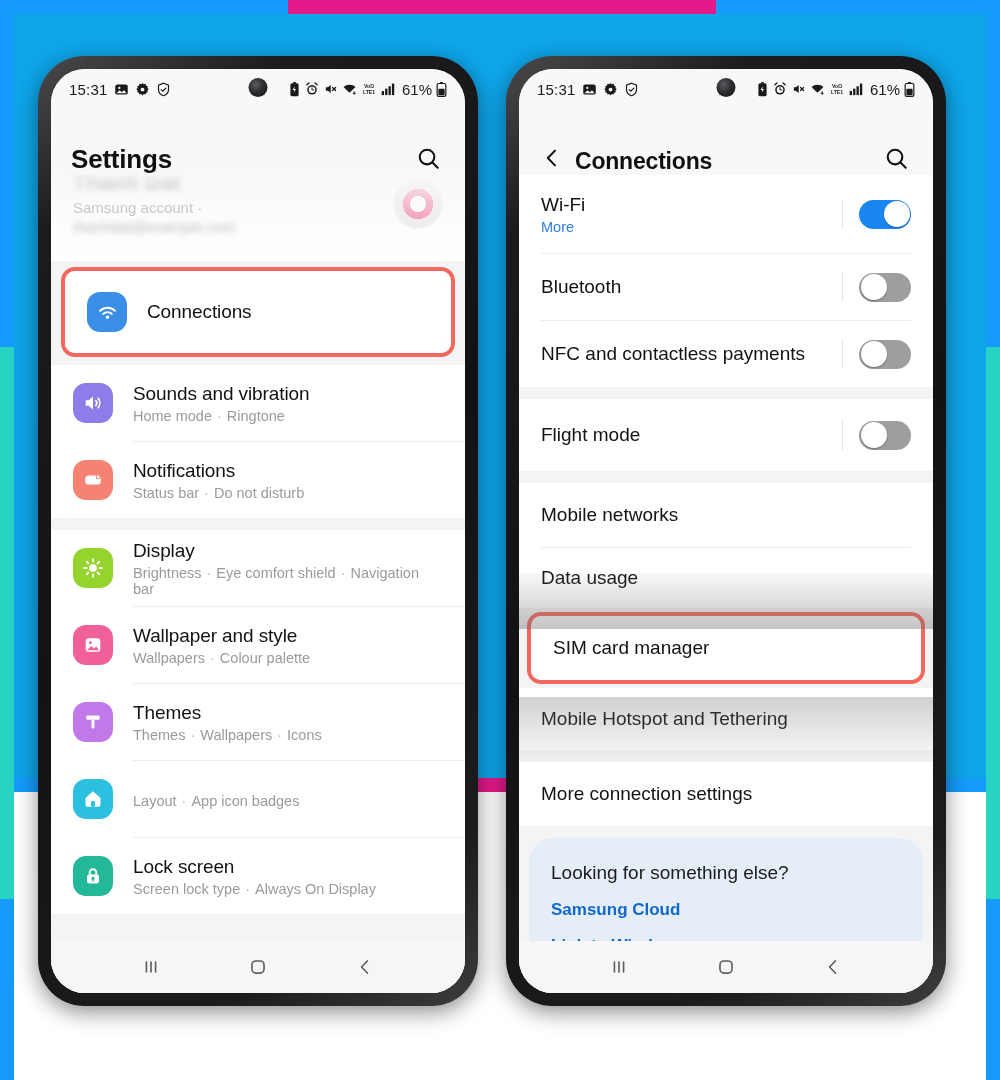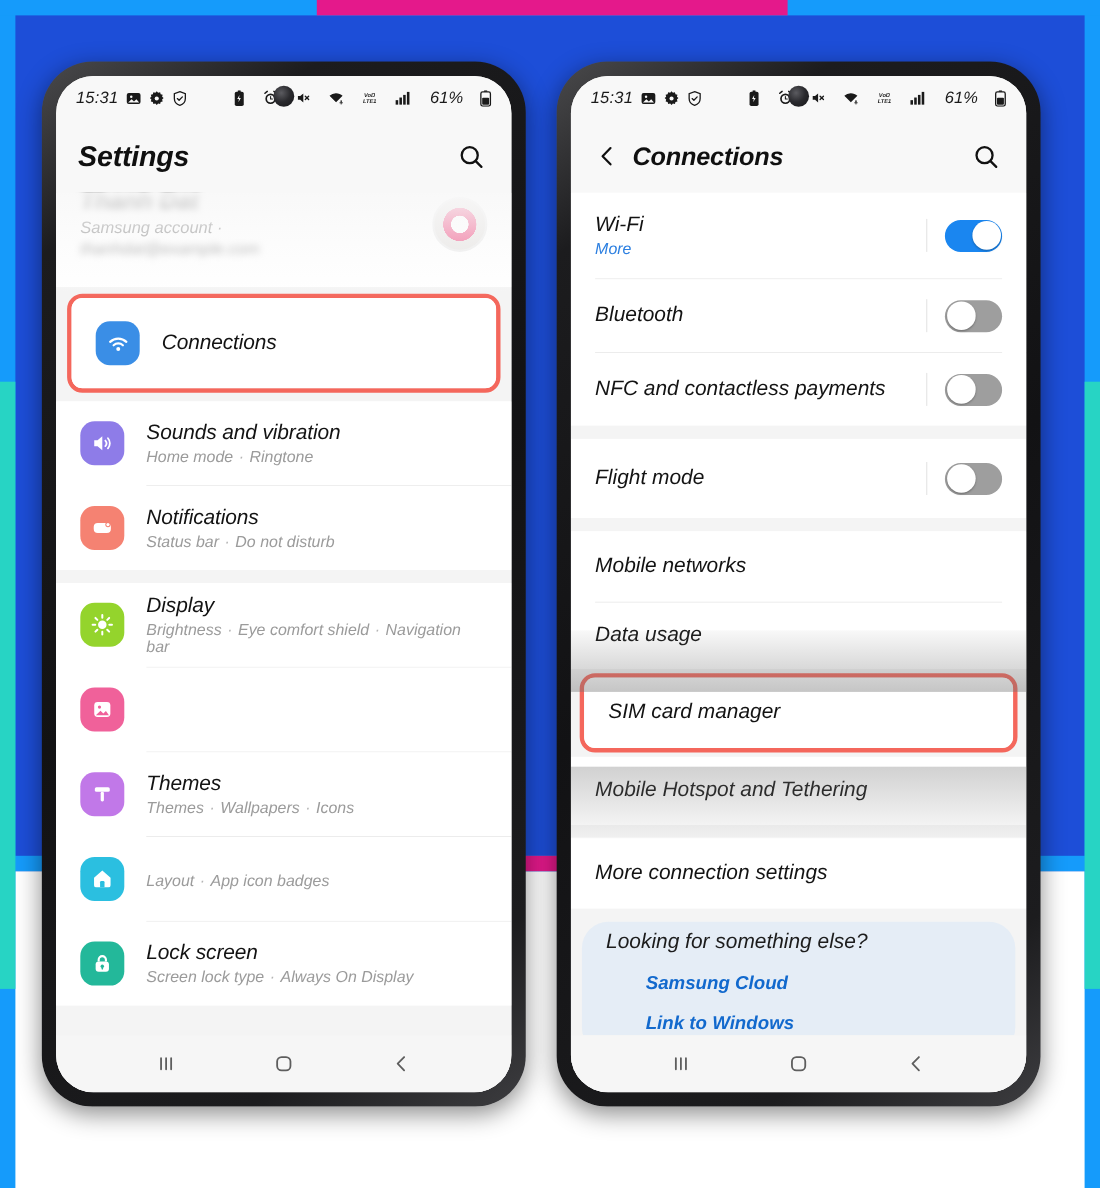--- a/index.html
+++ b/index.html
@@ -7,22 +7,21 @@
     width: 1000px; height: 1080px;
     font-family: "Liberation Sans", sans-serif;
     background: #ffffff;
     overflow: hidden;
   }
 
   
   #page {
     position: relative;
     width: 1000px; height: 792px;
-    background: #1d4ed8;
-    font-style: italic;
+    background: #0ea5e9;
   }
   .frame-bar { position: absolute; }
   .frame-top    { top: 0;    left: 0;  width: 1000px; height: 14px; background: #159bfb; }
   .frame-bottom { bottom: 0; left: 0;  width: 1000px; height: 14px; background: #159bfb; }
   .frame-left   { top: 0;    left: 0;  width: 14px;   height: 1080px; background: #159bfb; }
   .frame-right  { top: 0;    right: 0; width: 14px;   height: 1080px; background: #159bfb; }
   .frame-top-accent    { top: 0;    left: 288px; width: 428px; height: 14px; background: #e4198b; }
   .frame-bottom-accent { bottom: 0; left: 288px; width: 428px; height: 14px; background: #e4198b; }
   .frame-left-accent   { top: 347px; left: 0;  width: 14px; height: 552px; background: #27d4c4; }
   .frame-right-accent  { top: 347px; right: 0; width: 14px; height: 552px; background: #27d4c4; }
@@ -51,36 +50,36 @@
   .statusbar {
     height: 40px;
     display: flex; align-items: center;
     padding: 0 18px;
     font-size: 14.5px; color: #1a1a1a;
     position: relative;
     background: #f8f8f8;
   }
   .sb-left { display: flex; align-items: center; gap: 6px; }
   .sb-time { font-size: 15px; font-weight: 500; letter-spacing: .2px; }
-  .sb-right { display: flex; align-items: center; gap: 15px; margin-left: auto; }
+  .sb-right { display: flex; align-items: center; gap: 4px; margin-left: auto; }
   .sb-pct { font-size: 15px; margin-left: 2px; }
   .punchhole {
     position: absolute; left: 50%; top: 9px;
     transform: translateX(-50%);
     width: 19px; height: 19px; border-radius: 50%;
     background: radial-gradient(circle at 38% 34%, #5b5b60 0%, #2a2a2e 48%, #141416 100%);
     filter: blur(.5px);
   }
   .ico { display: inline-block; line-height: 0; }
   .ico svg { display: block; }
 
   
   .apphdr {
     height: 66px;
-    display: flex; align-items: center;
+    display: flex; align-items: flex-end;
     padding: 0 20px;
     background: #f8f8f8;
   }
   .apphdr .title { font-size: 26px; font-weight: 700; color: #101010; letter-spacing: -.2px; }
   .apphdr .title.sub { font-size: 23px; }
   .back-btn { width: 34px; height: 34px; display: flex; align-items: center; justify-content: center; margin-right: 6px; margin-left: -4px; }
   .search-btn { margin-left: auto; width: 34px; height: 34px; display: flex; align-items: center; justify-content: center; }
 
   
   .body { position: relative; height: calc(100% - 106px); background: #f4f4f4; overflow: hidden; }
@@ -168,24 +167,24 @@
   }
   .tg.on .knob  { right: 1.5px; }
   .tg.off .knob { left: 1.5px; }
   .tgwrap { display: flex; align-items: center; }
   .tgsep { width: 1px; height: 30px; background: #e4e4e4; margin-right: 16px; }
 
   .look {
     background: #e5edf6;
     border-radius: 24px;
     margin: 12px 10px 0 10px;
-    padding: 8px 22px 18px 22px;
+    padding: 24px 22px 18px 22px;
   }
   .look .lt { font-size: 19px; color: #1c1c1c; }
-  .look .ll { font-size: 17px; color: #1269cd; font-weight: 700; margin-top: 16px; margin-left: 36px; }
+  .look .ll { font-size: 17px; color: #1269cd; font-weight: 700; margin-top: 16px; }
 
   
   .blur-band {
     position: absolute; left: 0; right: 0;
     pointer-events: none;
     background: linear-gradient(to bottom, rgba(120,120,120,.34), rgba(120,120,120,.02));
   }
 
   
   .navbar {
@@ -380,20 +379,26 @@
           </div>
           <div class="divider"></div>
           <div class="row">
             <div class="tile" style="background:#f0619a">
               <svg width="22" height="22" viewBox="0 0 24 24">
                   <rect x="4" y="4.6" width="16" height="14.8" rx="3.4" fill="#fff"></rect>
                   <circle cx="9.2" cy="9.6" r="1.6" fill="#f0619a"></circle>
                   <path d="M5.6 17.6l4.6-4.4 2.8 2.7 2.6-2.3 3 4z" fill="#f0619a"></path>
                 </svg>
             </div>
+            <div class="txt">
+              <div class="t1">Wallpaper and style</div>
+              <div class="t2">
+                <span>Wallpapers</span><span class="dot">·</span><span>Colour palette</span>
+              </div>
+            </div>
           </div>
           <div class="divider"></div>
           <div class="row">
             <div class="tile" style="background:#c178e8">
               <svg width="22" height="22" viewBox="0 0 24 24">
                   <rect x="4.6" y="5" width="14.8" height="4.6" rx="1.6" fill="#fff"></rect>
                   <rect x="10.4" y="9.6" width="3.2" height="9.6" rx="1.4" fill="#fff"></rect>
                 </svg>
             </div>
             <div class="txt">

